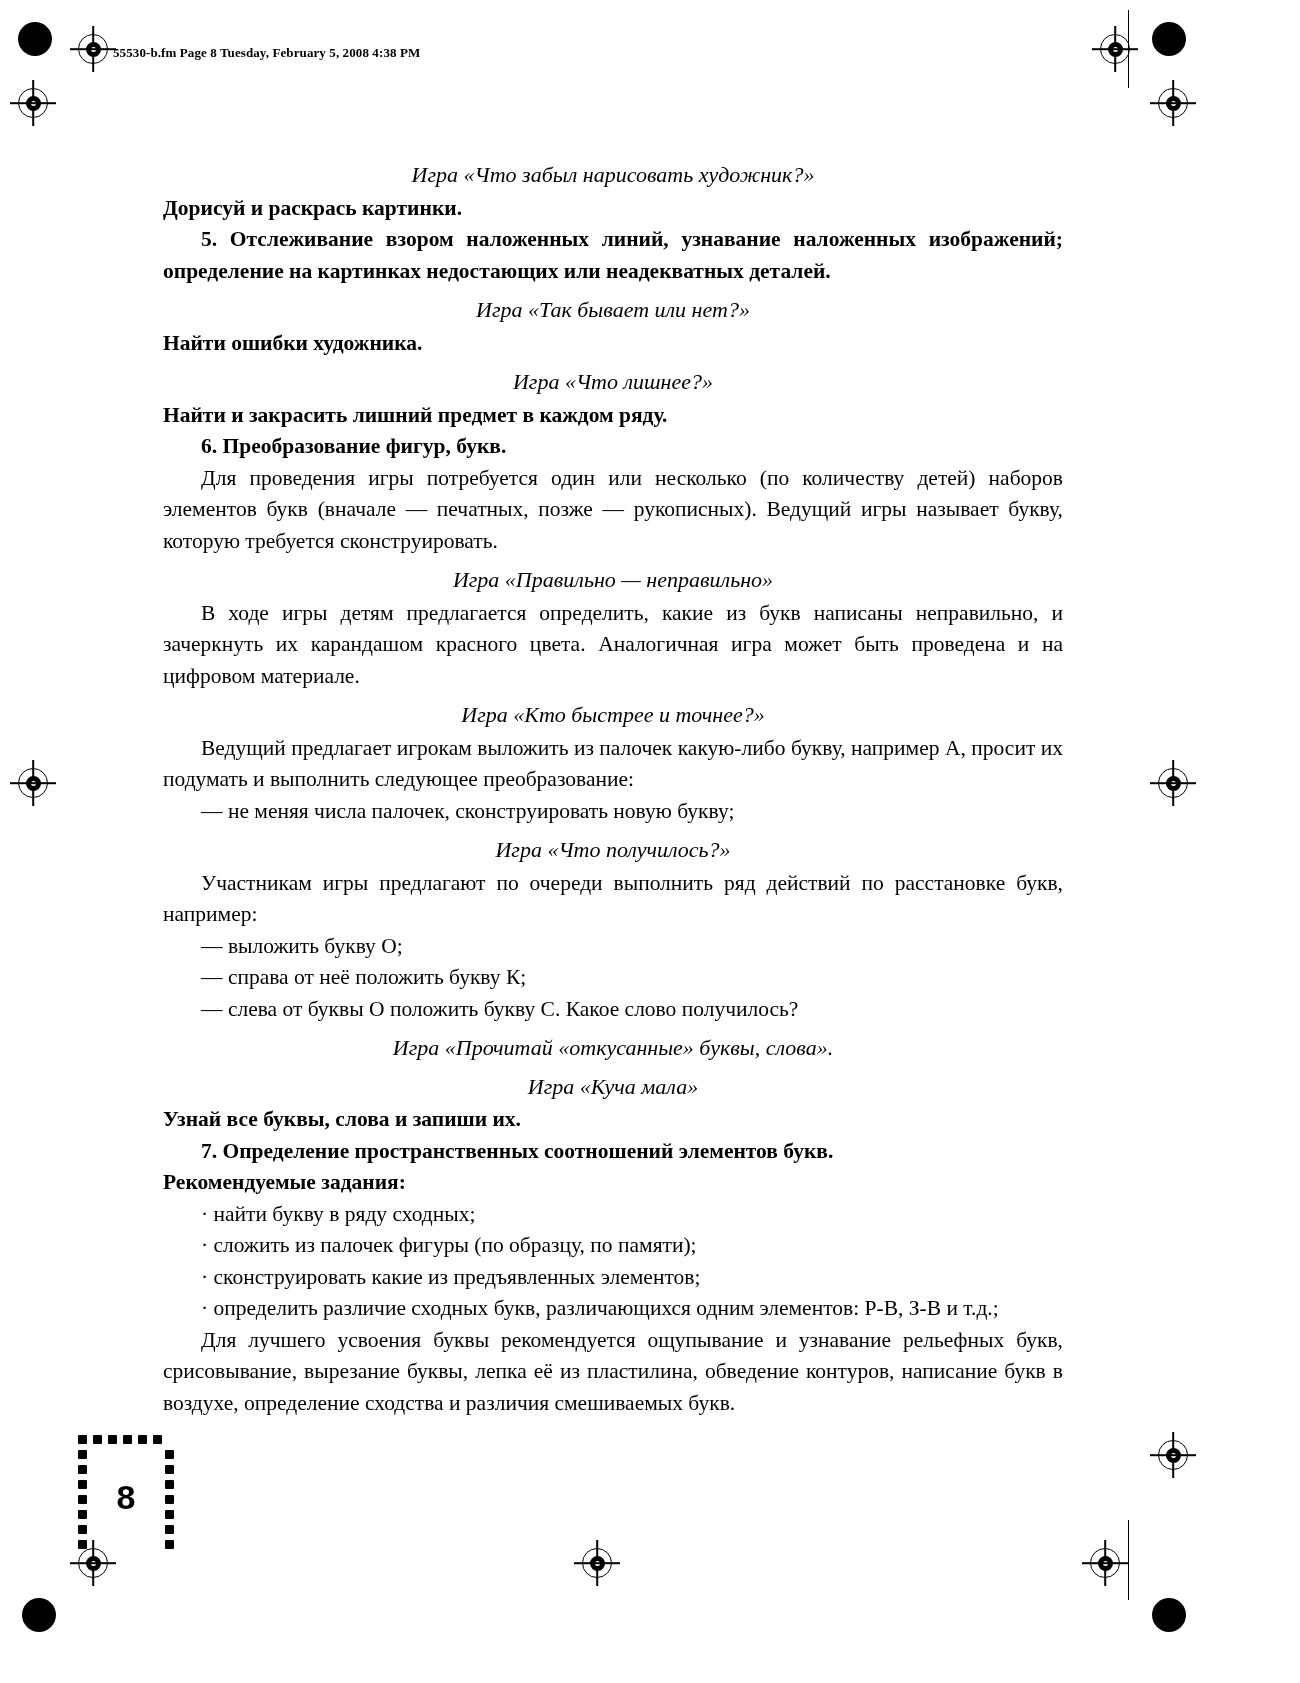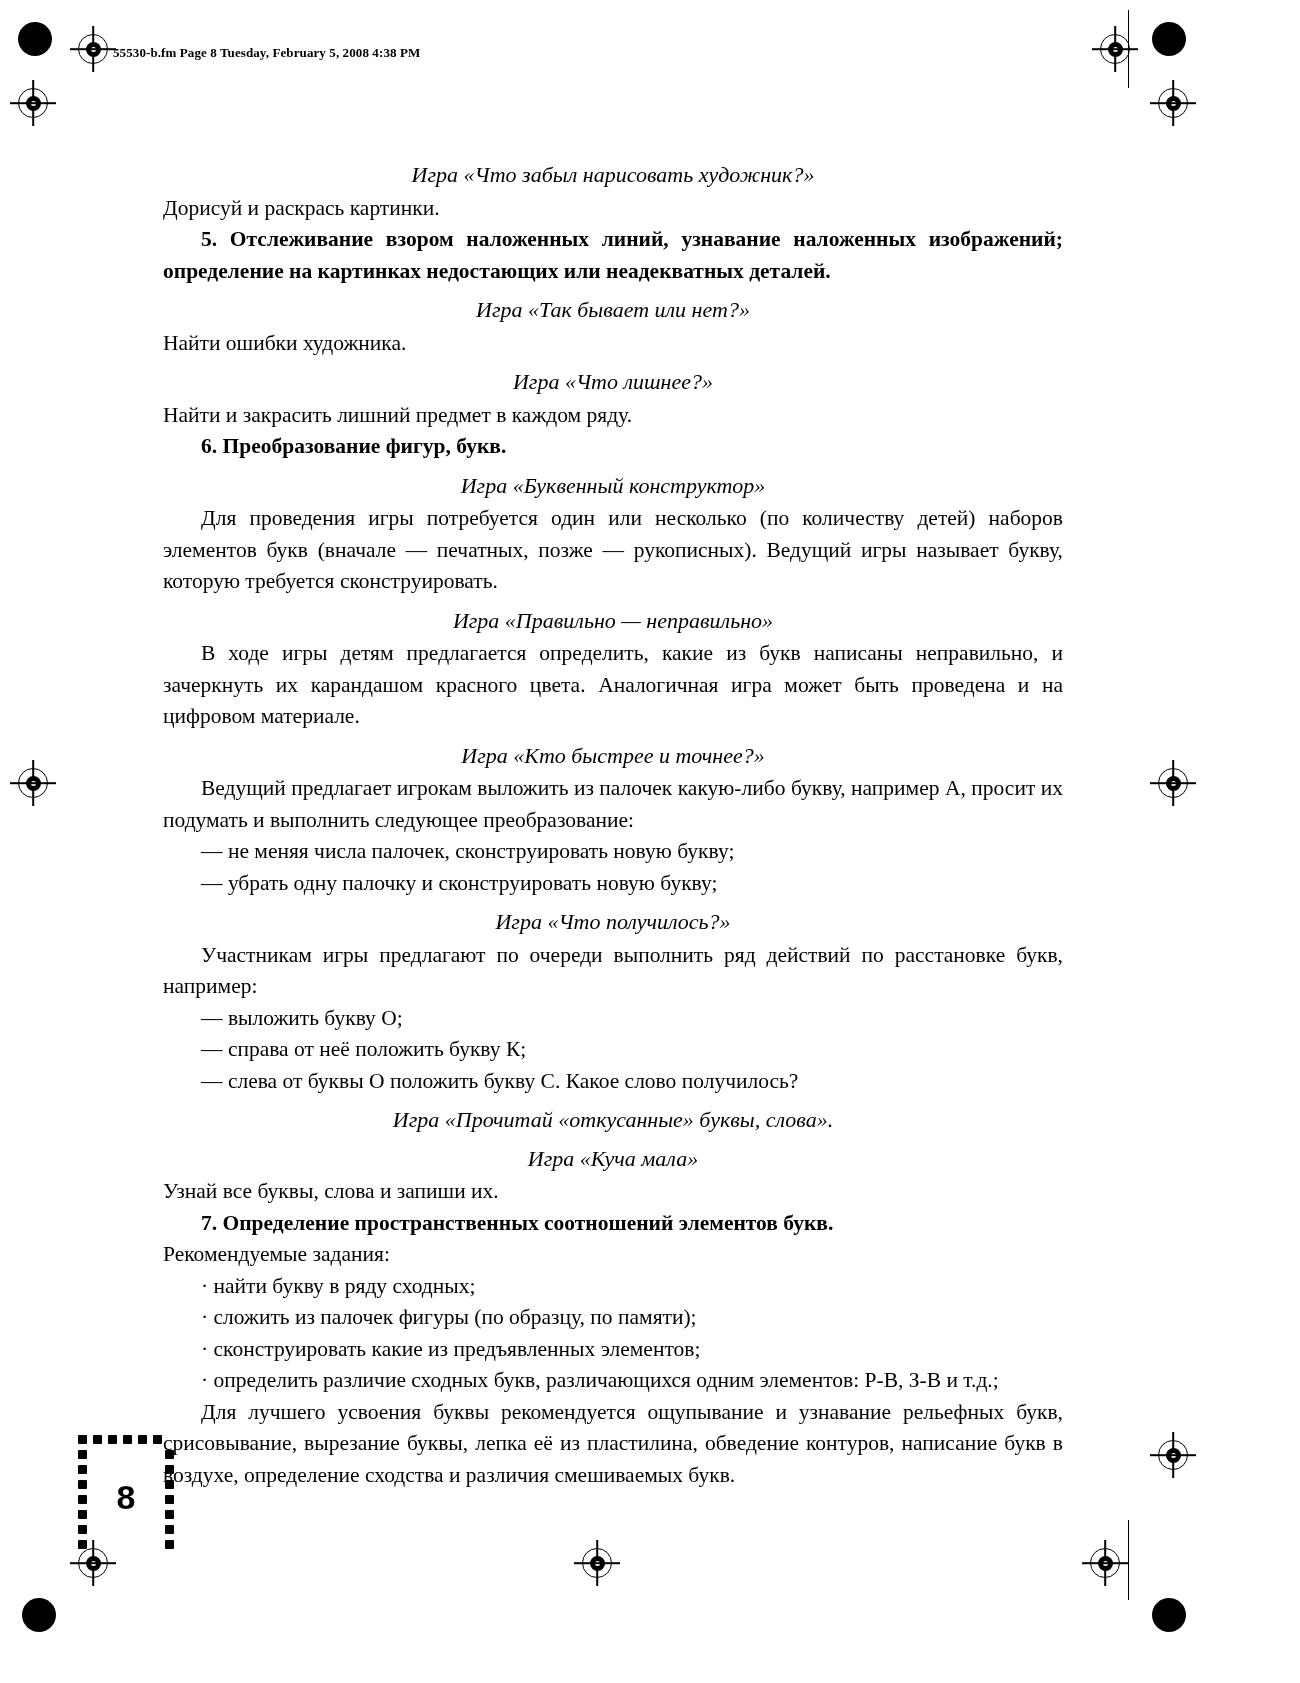--- a/index.html
+++ b/index.html
@@ -108,20 +108,21 @@
     font-style: italic;
     font-size: 22px;
     margin: 7px 0 2px 0 !important;
   }
 
   .para {
     text-indent: 38px;
   }
   .para-noindent {
     text-indent: 0;
+    font-weight: bold;
   }
   .bold-head-block {
     font-weight: bold;
     text-indent: 38px;
     text-align: justify;
   }
   .dash-item {
     text-indent: 38px;
   }
   .bullet-item {
@@ -206,28 +207,26 @@
 
 <div class="content">
     <p class="game-title">Игра «Что забыл нарисовать художник?»</p>
     <p class="para-noindent">Дорисуй и раскрась картинки.</p>
     <p class="bold-head-block">5. Отслеживание взором наложенных линий, узнавание наложенных изображений; определение на картинках недостающих или неадекватных деталей.</p>
     <p class="game-title">Игра «Так бывает или нет?»</p>
     <p class="para-noindent">Найти ошибки художника.</p>
     <p class="game-title">Игра «Что лишнее?»</p>
     <p class="para-noindent">Найти и закрасить лишний предмет в каждом ряду.</p>
     <p class="bold-head-block">6. Преобразование фигур, букв.</p>
-    <p class="game-title">Игра «Буквенный конструктор»</p>
     <p class="para">Для проведения игры потребуется один или несколько (по количеству детей) наборов элементов букв (вначале — печатных, позже — рукописных). Ведущий игры называет букву, которую требуется сконструировать.</p>
     <p class="game-title">Игра «Правильно — неправильно»</p>
     <p class="para">В ходе игры детям предлагается определить, какие из букв написаны неправильно, и зачеркнуть их карандашом красного цвета. Аналогичная игра может быть проведена и на цифровом материале.</p>
     <p class="game-title">Игра «Кто быстрее и точнее?»</p>
     <p class="para">Ведущий предлагает игрокам выложить из палочек какую-либо букву, например А, просит их подумать и выполнить следующее преобразование:</p>
     <p class="dash-item">— не меняя числа палочек, сконструировать новую букву;</p>
-    <p class="dash-item">— убрать одну палочку и сконструировать новую букву;</p>
     <p class="game-title">Игра «Что получилось?»</p>
     <p class="para">Участникам игры предлагают по очереди выполнить ряд действий по расстановке букв, например:</p>
     <p class="dash-item">— выложить букву О;</p>
     <p class="dash-item">— справа от неё положить букву К;</p>
     <p class="dash-item">— слева от буквы О положить букву С. Какое слово получилось?</p>
     <p class="game-title">Игра «Прочитай «откусанные» буквы, слова».</p>
     <p class="game-title">Игра «Куча мала»</p>
     <p class="para-noindent">Узнай все буквы, слова и запиши их.</p>
     <p class="bold-head-block">7. Определение пространственных соотношений элементов букв.</p>
     <p class="para-noindent">Рекомендуемые задания:</p>

